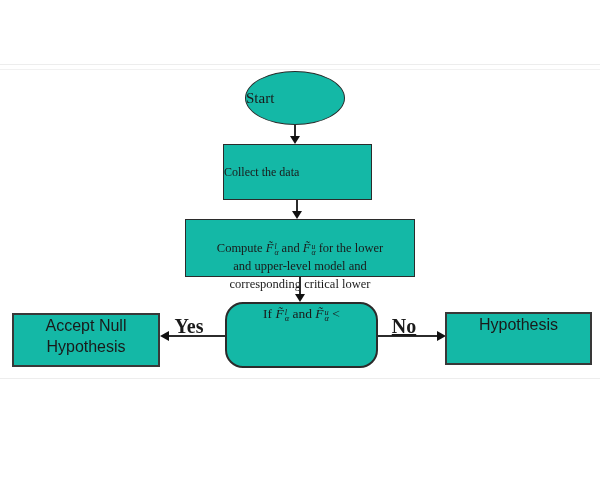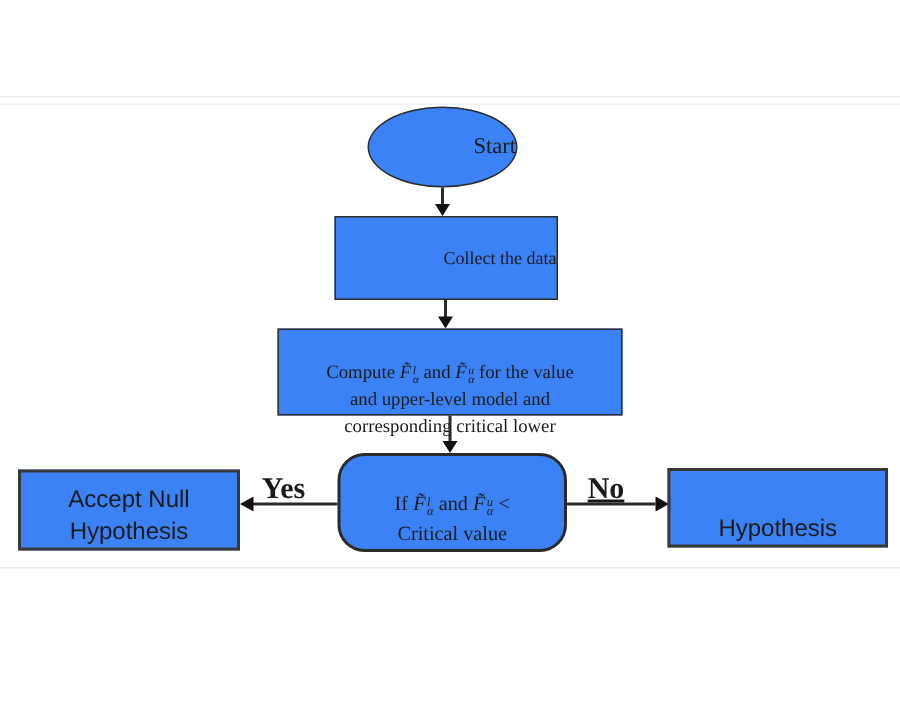--- a/index.html
+++ b/index.html
@@ -1,21 +1,21 @@
 <!DOCTYPE html>
 <html><head>
 <meta charset="utf-8">
 <style>
   html,body{margin:0;padding:0;}
   body{width:600px;height:484px;position:relative;background:#ffffff;overflow:hidden;
        font-family:"Liberation Serif","DejaVu Serif",serif;color:#1a1a1a;}
   .abs{position:absolute;box-sizing:border-box;}
   .divider{height:1px;left:0;width:600px;background:#ededed;}
-  .node{border:1.5px solid #2b2b2b;background:#3b82f6;display:flex;align-items:center;
-        justify-content:flex-end;text-align:center;}
+  .node{border:1.5px solid #2b2b2b;background:#14b8a6;display:flex;align-items:center;
+        justify-content:flex-start;text-align:center;}
   .ellipse{border-radius:50%;font-size:15px;}
   .rect{font-size:12px;}
   .compute{font-size:12.5px;line-height:18px;display:block;padding-top:19px;}
   .decision{border-width:2px;border-radius:18px;font-size:13.5px;line-height:20px;
             flex-direction:column;font-family:Liberation Serif, serif;}
   .side{border:2px solid #383838;font-family:"Liberation Sans","DejaVu Sans",sans-serif;
         font-size:16px;line-height:21px;flex-direction:column;}
   .vline{width:1.5px;background:#2b2b2b;}
   .hline{height:1.5px;background:#2b2b2b;}
   .arrow-down{width:0;height:0;border-left:5px solid transparent;
@@ -46,34 +46,33 @@
 
 <div class="abs node rect" style="left:223px;top:144px;width:149px;height:56px;">
   <span>Collect the data</span>
 </div>
 
 <div class="abs vline" style="left:296px;top:200px;height:12px;"></div>
 <div class="abs arrow-down" style="left:292px;top:211px;"></div>
 
 <div class="abs node compute" style="left:185px;top:219px;width:230px;height:58px;">
   <div>
-    <span>Compute </span><span class="fml"><span>F̃</span><span class="ss"><span>l</span><span>α</span></span></span><span> and  </span><span class="fml"><span>F̃</span><span class="ss"><span>u</span><span>α</span></span></span><span> for the value</span>
+    <span>Compute </span><span class="fml"><span>F̃</span><span class="ss"><span>l</span><span>α</span></span></span><span> and  </span><span class="fml"><span>F̃</span><span class="ss"><span>u</span><span>α</span></span></span><span> for the lower</span>
   </div>
   <div>and upper-level model and</div>
   <div>corresponding critical lower</div>
 </div>
 
 <div class="abs vline" style="left:299px;top:277px;height:18px;"></div>
 <div class="abs arrow-down" style="left:295px;top:294px;"></div>
 
 <div class="abs node decision" style="left:225px;top:302px;width:153px;height:66px;">
   <div>
     <span>If </span><span class="fml"><span>F̃</span><span class="ss"><span>l</span><span>α</span></span></span><span> and </span><span class="fml"><span>F̃</span><span class="ss"><span>u</span><span>α</span></span></span><span> &lt;</span>
   </div>
-  <div>Critical value</div>
 </div>
 
 <div class="abs hline" style="left:168px;top:335px;width:57px;"></div>
 <div class="abs arrow-left" style="left:160px;top:331px;"></div>
 <div class="abs edge-label" style="left:166px;top:315px;width:46px;">Yes</div>
 
 <div class="abs hline" style="left:378px;top:335px;width:59px;"></div>
 <div class="abs arrow-right" style="left:437px;top:331px;"></div>
 <div class="abs edge-label" style="left:384px;top:315px;width:40px;text-decoration:underline;">No</div>
 

